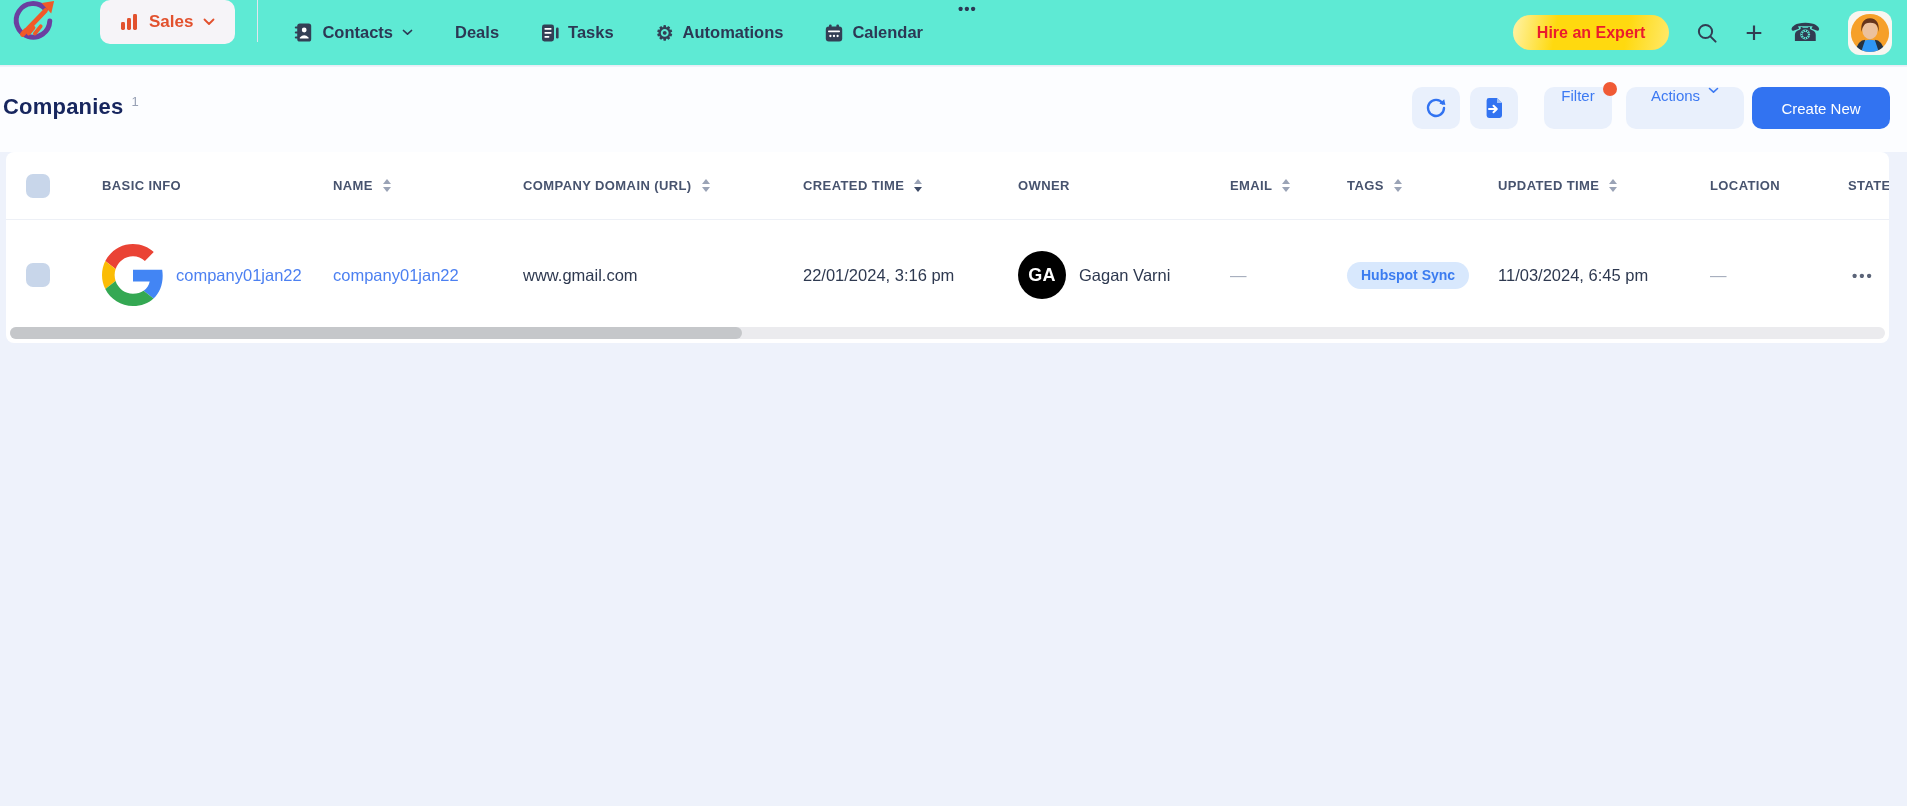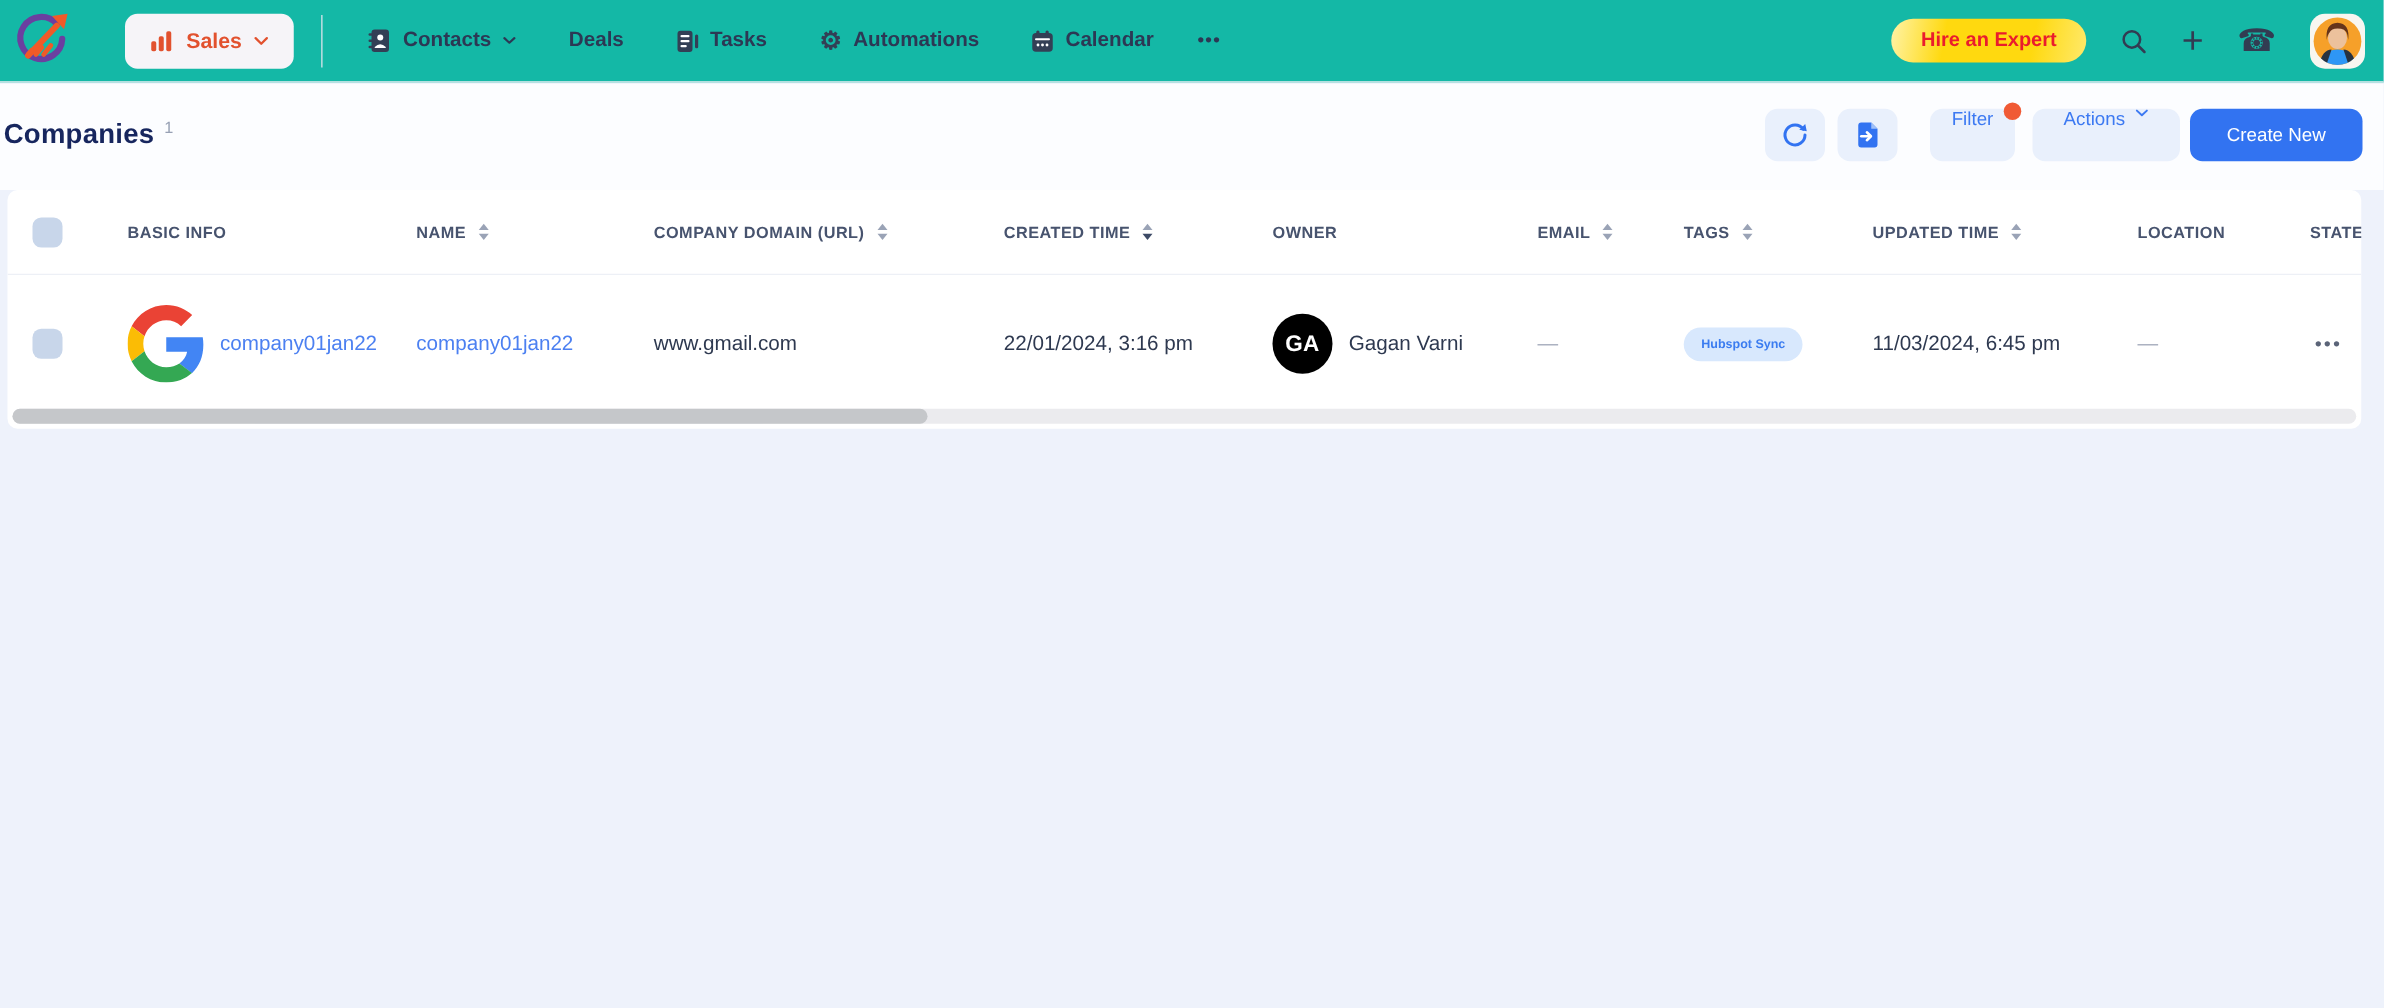--- a/index.html
+++ b/index.html
@@ -7,22 +7,22 @@
   body {
     position: relative;
     background: #eef2fb;
     font-family: "Liberation Sans", sans-serif;
     color: #2e3950;
   }
 
   
   .topnav {
     position: absolute; top: 0; left: 0; width: 1907px; height: 66px;
-    background: #14b8a6; border-bottom: 1px solid #eaedf4;
-    display: flex; align-items: center;
+    background: #5eead4; border-bottom: 1px solid #eaedf4;
+    display: flex; 
   }
   .logo { margin-left: 10px; width: 46px; height: 46px; flex: 0 0 auto; }
   .ws-btn {
     margin-left: 44px; height: 44px; padding: 0 20px;
     background: #f6f4f8; border-radius: 10px;
     display: flex; align-items: center; gap: 10px;
     color: #e2512e; font-weight: 700; font-size: 17px; cursor: pointer;
   }
   .nav-divider { width: 1px; height: 42px; background: #e2e5ee; margin: 0 18px 0 22px; }
   .nav-item {
@@ -109,21 +109,21 @@
   .dash { color: #a6adbd; font-size: 16.5px; }
   .basic-flex { display: flex; align-items: center; gap: 12px; }
   .owner-flex { display: flex; align-items: center; gap: 13px; }
   .owner-avatar {
     width: 48px; height: 48px; border-radius: 50%; background: #000000;
     display: flex; align-items: center; justify-content: center;
     color: #ffffff; font-size: 18px; font-weight: 700; letter-spacing: .3px;
   }
   .tag-pill {
     height: 27px; padding: 0 14px; border-radius: 14px; background: #d8e8fd;
-    color: #3b7cf0; font-size: 10px; font-weight: 700;
+    color: #3b7cf0; font-size: 14px; font-weight: 700;
     display: flex; align-items: center;
   }
   .row-menu { font-size: 15px; letter-spacing: 2px; font-weight: bold; color: #5b6478; cursor: pointer; }
 
   .hscroll {
     position: absolute; left: 4px; right: 4px; bottom: 4px; height: 12px;
     background: #ebebee; border-radius: 6px;
   }
   .hscroll-thumb { position: absolute; left: 0; top: 0; height: 12px; width: 732px; background: #c5c7ca; border-radius: 6px; cursor: grab; }
 </style>

